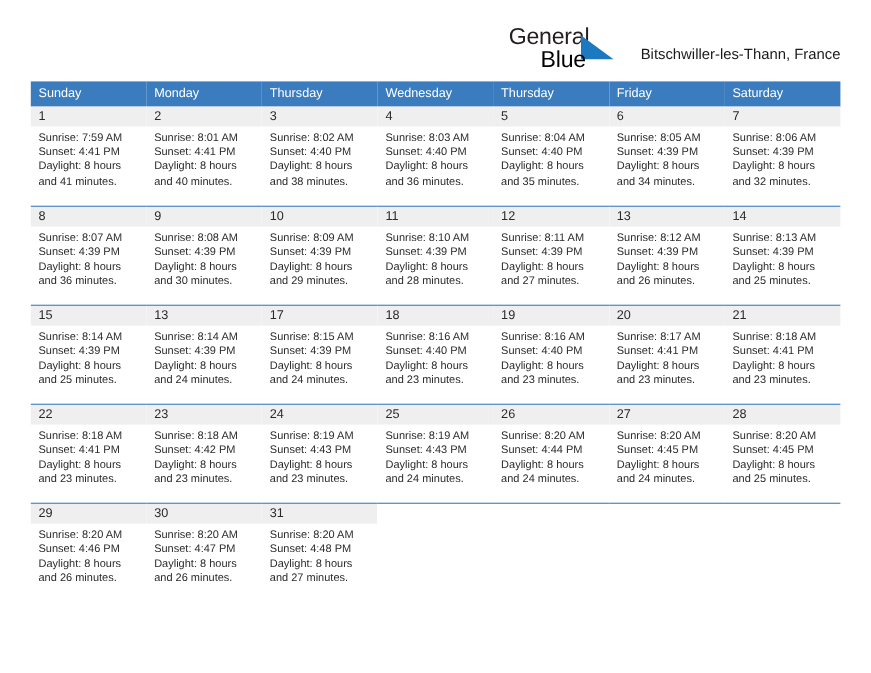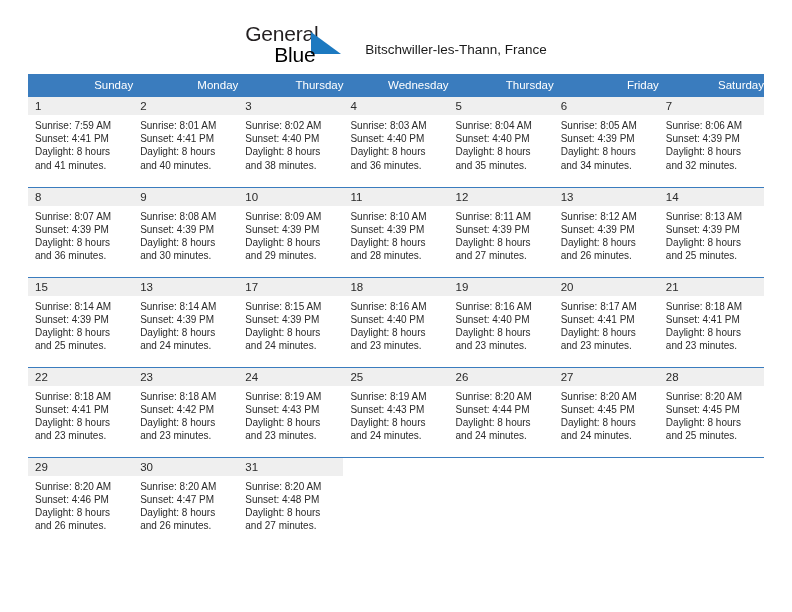--- a/index.html
+++ b/index.html
@@ -19,21 +19,21 @@
     width: 792px;
     height: 612px;
     box-sizing: border-box;
     padding: 0 28px;
   }
 
   
   .top {
     display: flex;
     align-items: flex-start;
-    justify-content: center;
+    justify-content: flex-end;
     height: 74px;
     padding-top: 22px;
     box-sizing: border-box;
   }
   .logo {
     position: relative;
     width: 120px;
     height: 48px;
     flex: none;
   }
@@ -85,21 +85,21 @@
     border-collapse: collapse;
     table-layout: fixed;
   }
   .calendar col { width: 105.14px; }
 
   thead th {
     background: #3a7cbe;
     color: #ffffff;
     font-size: 11.5px;
     font-weight: normal;
-    text-align: right;
+    text-align: left;
     padding: 5px 0 6px 7px;
     height: 21px;
     box-sizing: border-box;
     border: none;
   }
 
   tbody tr.week {
     height: 90px;
   }
   tbody td {

